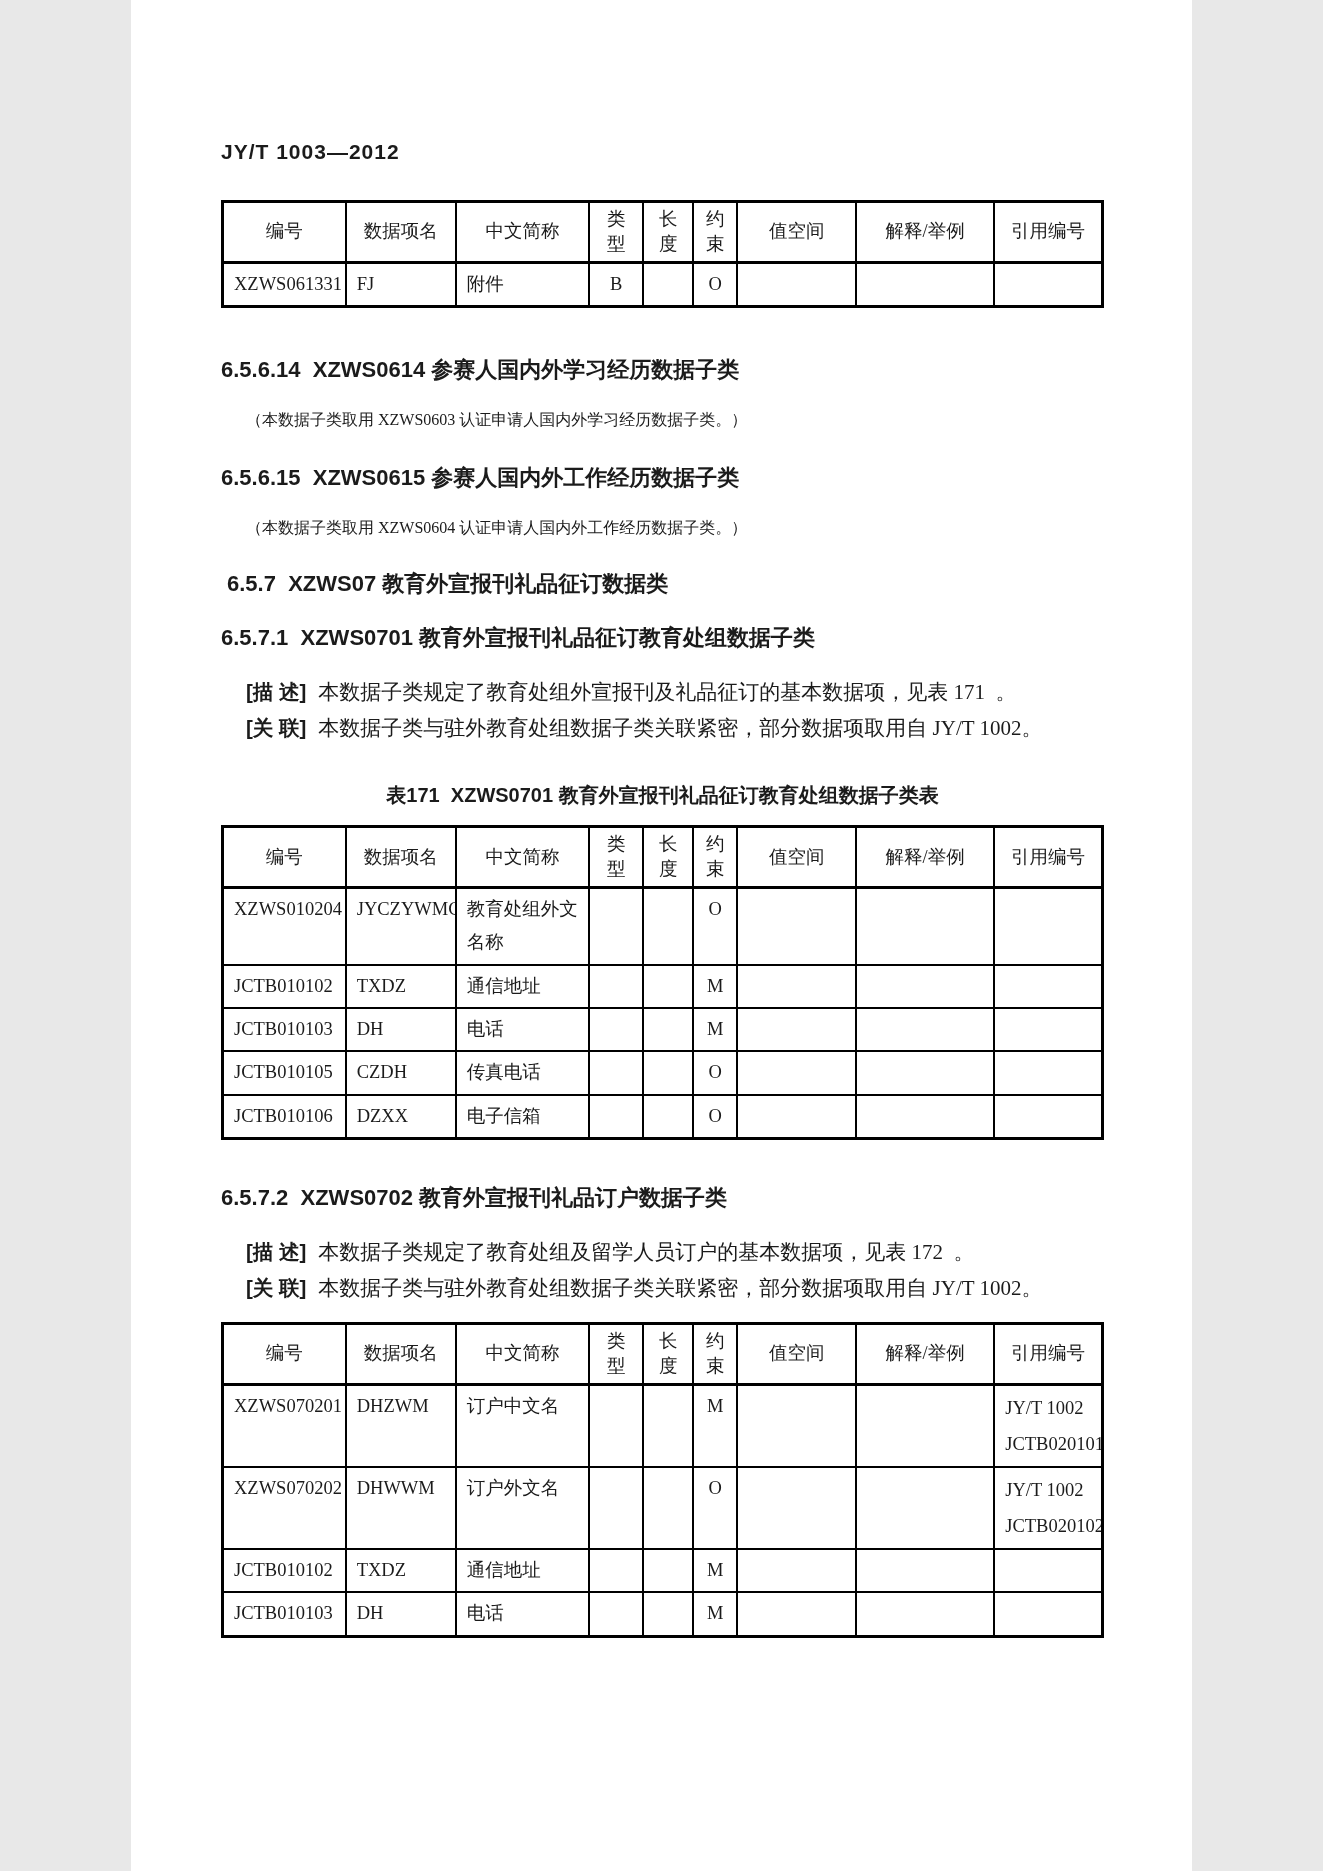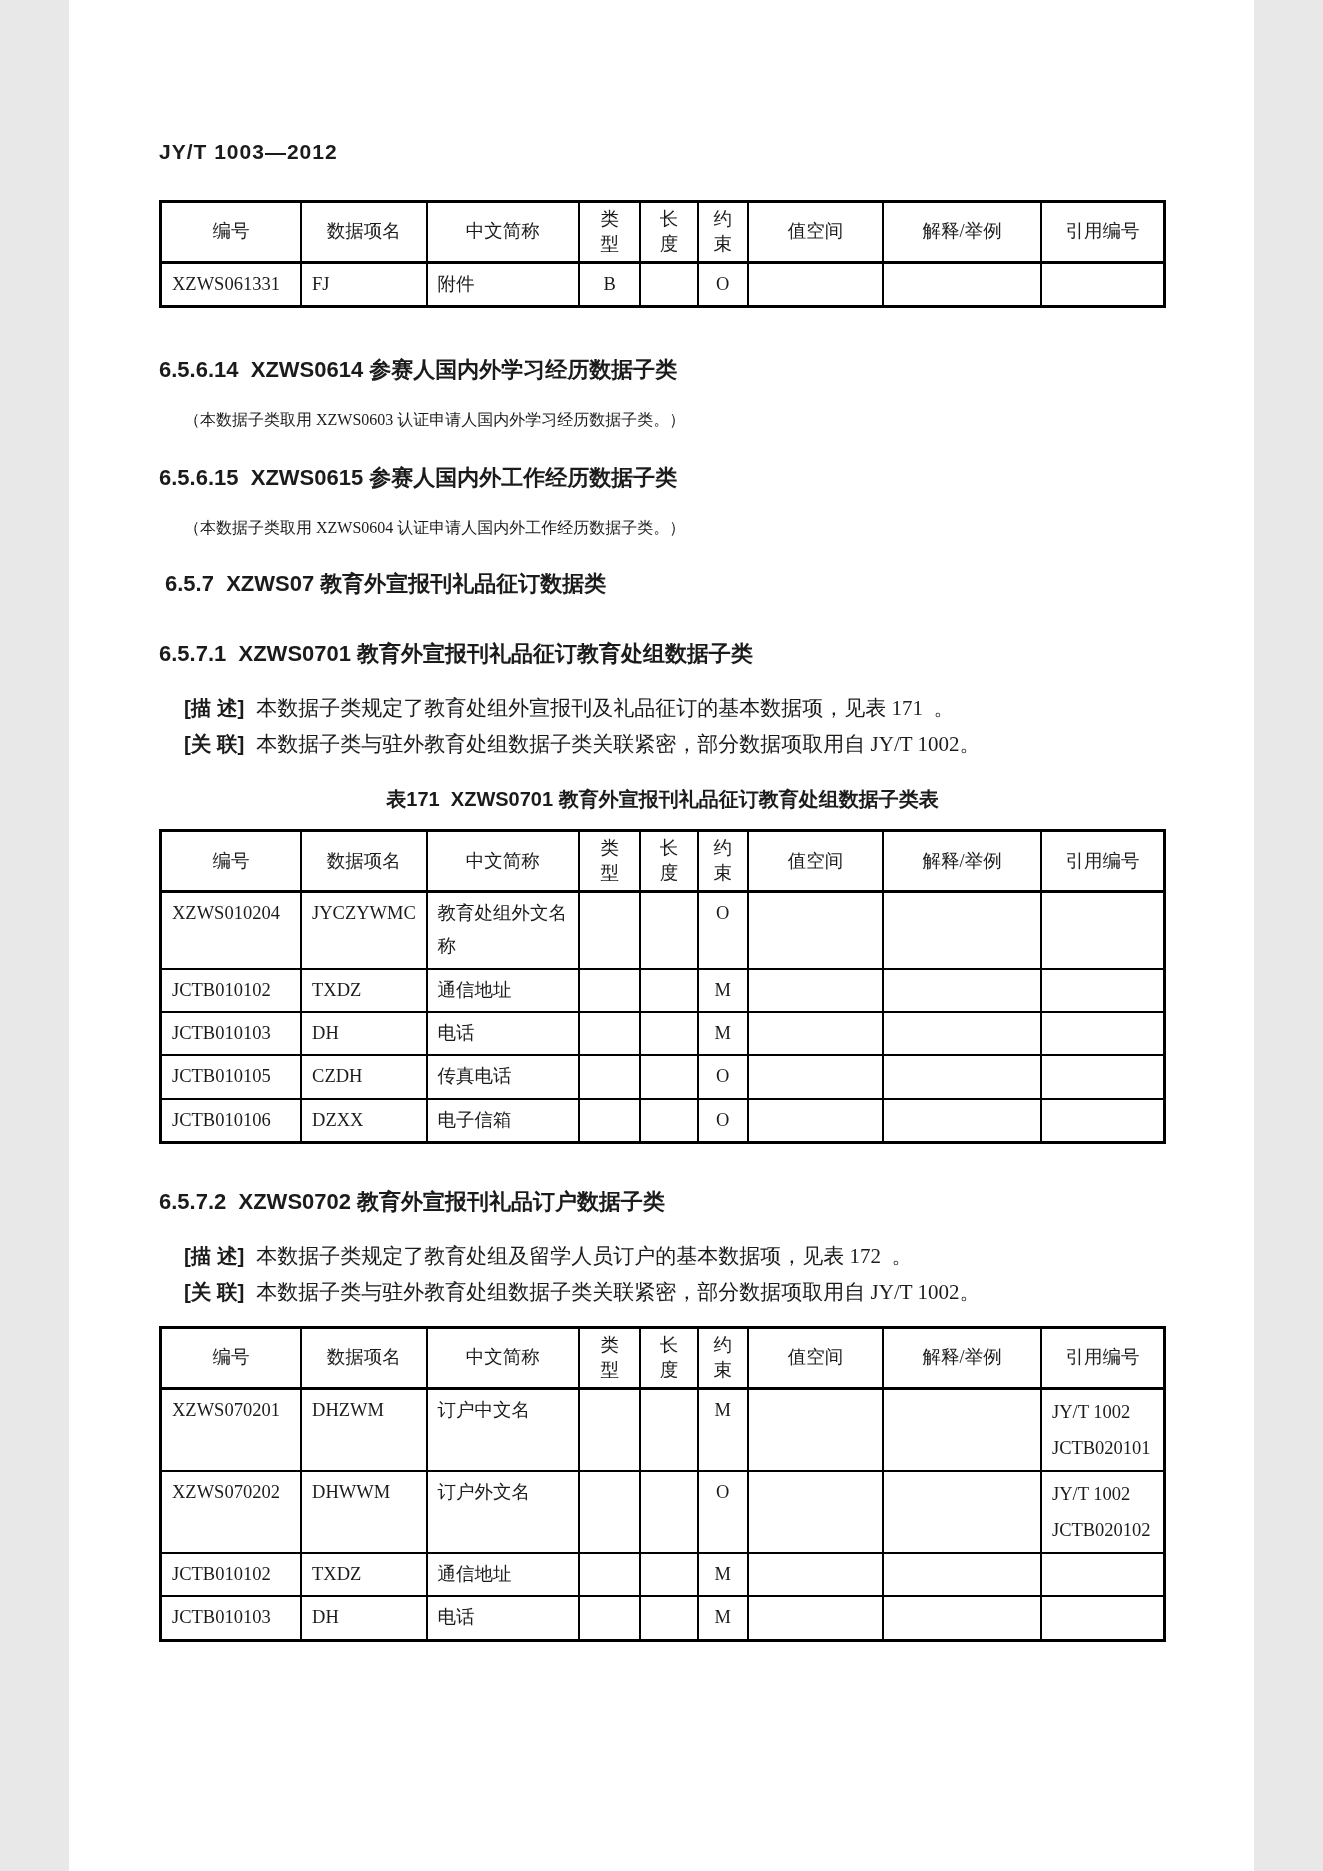--- a/index.html
+++ b/index.html
@@ -1,18 +1,18 @@
 <!DOCTYPE html>
 <html><head>
 <meta charset="utf-8">
 <style>
   html,body { margin:0; padding:0; background:#e8e8e8; }
   .page {
     position:relative;
-    width:1185px; height:1871px;
+    width:1061px; height:1871px;
     margin:0 auto;
     background:#ffffff;
     box-sizing:border-box;
     padding:140px 88px 8px 90px;
     color:#1b1b1b;
     font-family:"Liberation Serif","DejaVu Serif",serif;
   }
   .doc-code {
     font-family:"Liberation Sans","DejaVu Sans",sans-serif;
     font-weight:bold; font-size:21px; letter-spacing:1px;
@@ -43,38 +43,38 @@
   col.c3{width:6.1%} col.c4{width:5.7%} col.c5{width:5.0%}
   col.c6{width:13.5%} col.c7{width:15.7%} col.c8{width:12.3%}
   .heading {
     font-family:"Liberation Sans","DejaVu Sans",sans-serif;
     font-weight:bold; font-size:22px; line-height:28px;
     margin:0; white-space:pre-wrap;
   }
   .h-s1 { margin-top:48px; }
   .h-s2 { margin-top:30px; }
   .h-s3 { margin-top:28px; padding-left:6px; }
-  .h-s4 { margin-top:42px; }
+  .h-s4 { margin-top:26px; }
   .h-s5 { margin-top:44px; }
   .note {
     font-size:16px; margin:22px 0 0 0; padding-left:25px;
     white-space:pre-wrap; line-height:28px;
   }
   .para-block { margin-top:22px; padding-left:25px; }
   .para-line { margin:0; font-size:21px; line-height:35px; white-space:pre-wrap; }
   .para-label {
     font-family:"Liberation Sans","DejaVu Sans",sans-serif;
     font-weight:bold; margin-right:12px; font-size:20.5px;
   }
   .caption {
     font-family:"Liberation Sans","DejaVu Sans",sans-serif;
     font-weight:bold; font-size:20px; text-align:center;
     margin:26px 0 0 0; white-space:pre-wrap;
   }
-  .cap-171 { margin-top:24px; }
+  .cap-171 { margin-top:36px; }
   .cap-172 { margin-top:24px; }
   .page-number {
     font-size:19px; margin-top:52px; padding-left:36px;
   }
 </style>
 </head>
 <body>
 
 <div class="page">
 

